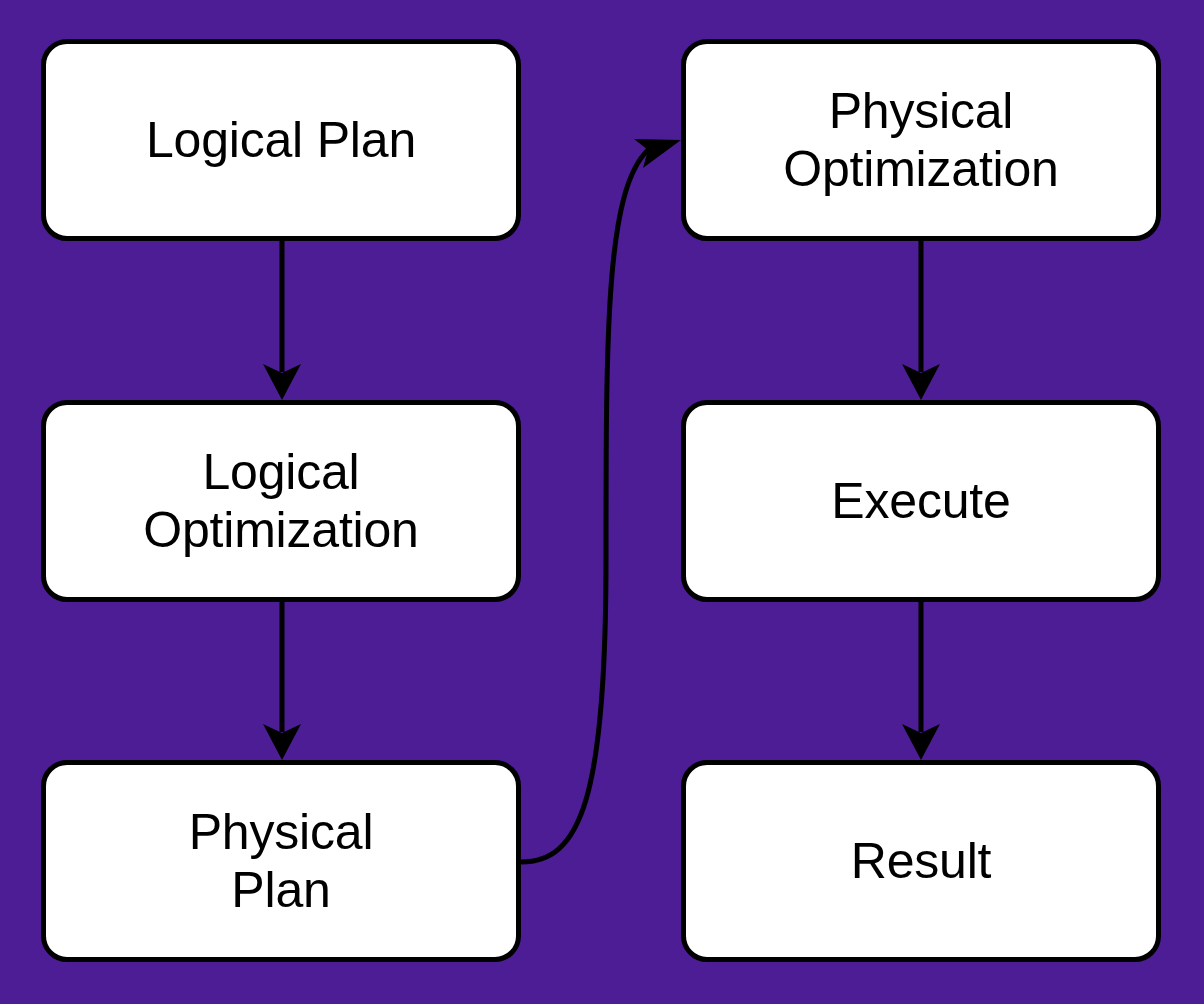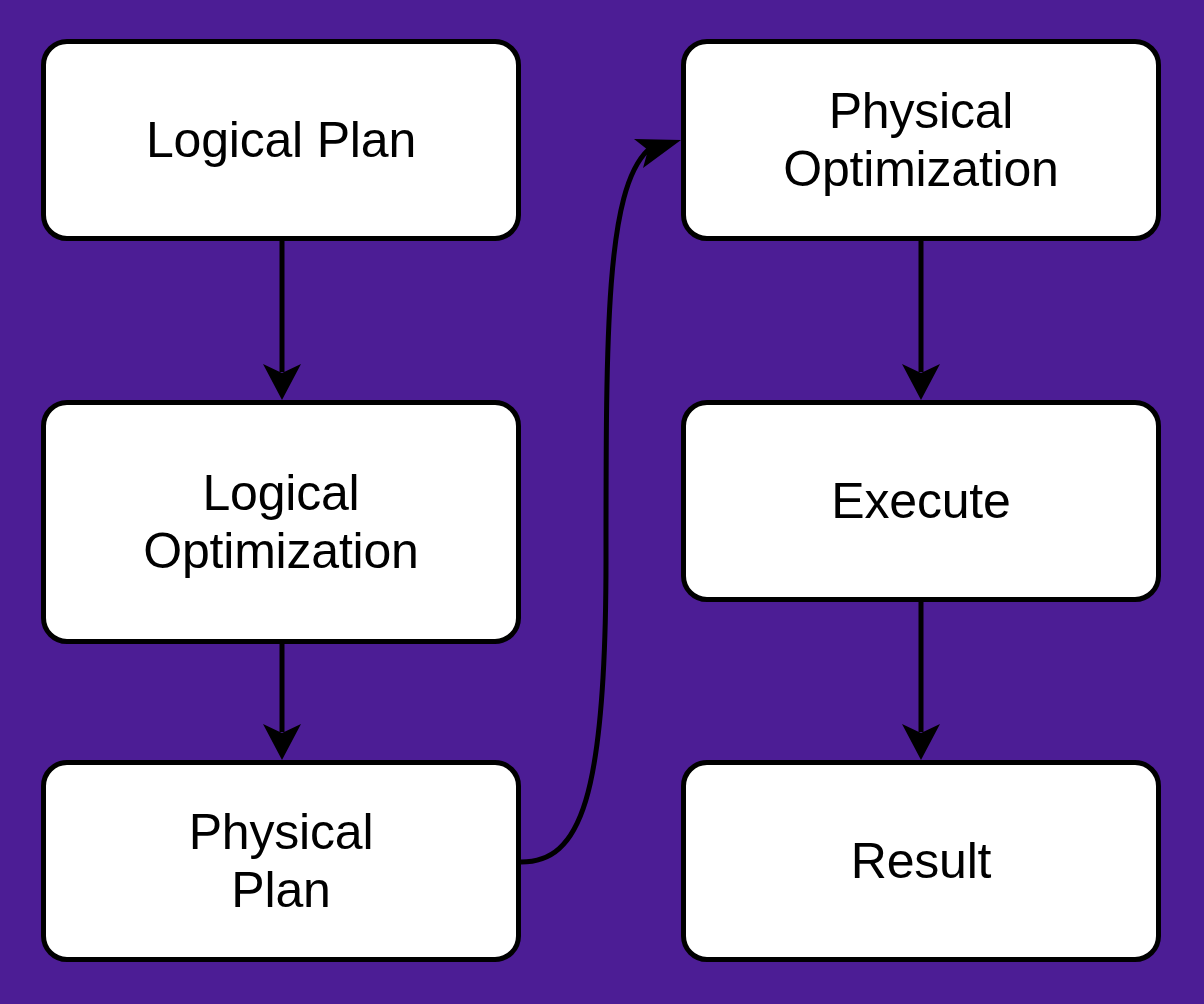--- a/index.html
+++ b/index.html
@@ -44,21 +44,21 @@
     font-size: 50px;
     line-height: 1.17;
     color: #000000;
     font-weight: 400;
     letter-spacing: -0.2px;
     white-space: pre-line;
     padding: 0 12px;
   }
   
   #node-logical-plan          { left: 41px;  top: 39px;  width: 480px; height: 202px; }
-  #node-logical-optimization  { left: 41px;  top: 400px; width: 480px; height: 244px; }
+  #node-logical-optimization  { left: 41px;  top: 400px; width: 480px; height: 202px; }
   #node-physical-plan         { left: 41px;  top: 760px; width: 480px; height: 202px; }
   #node-physical-optimization { left: 681px; top: 39px;  width: 480px; height: 202px; }
   #node-execute               { left: 681px; top: 400px; width: 480px; height: 202px; }
   #node-result                { left: 681px; top: 760px; width: 480px; height: 202px; }
 </style>
 </head>
 <body>
 
 <div id="diagram-root">
 

